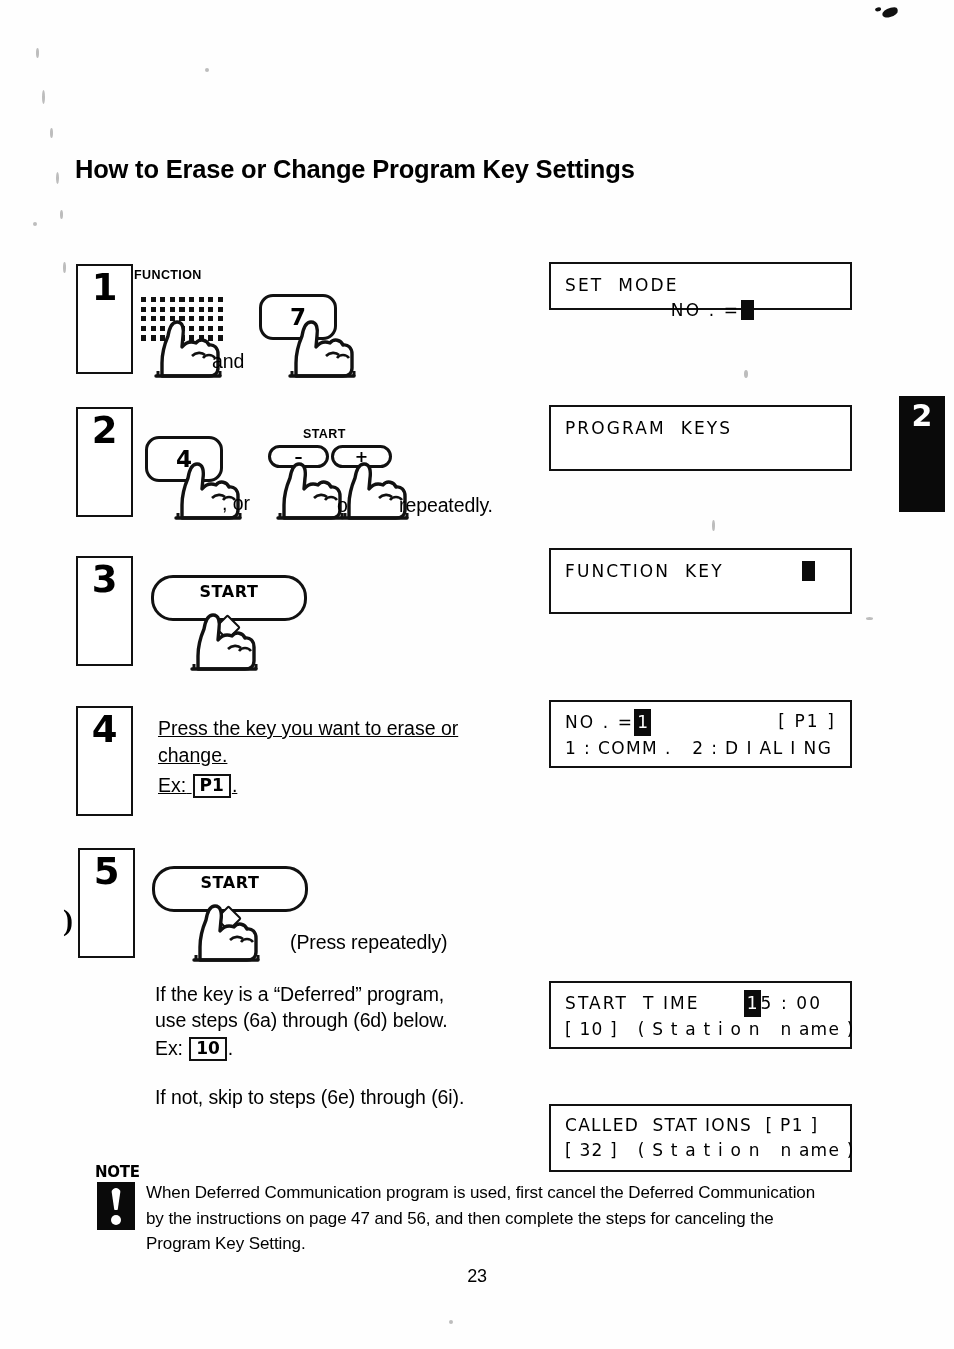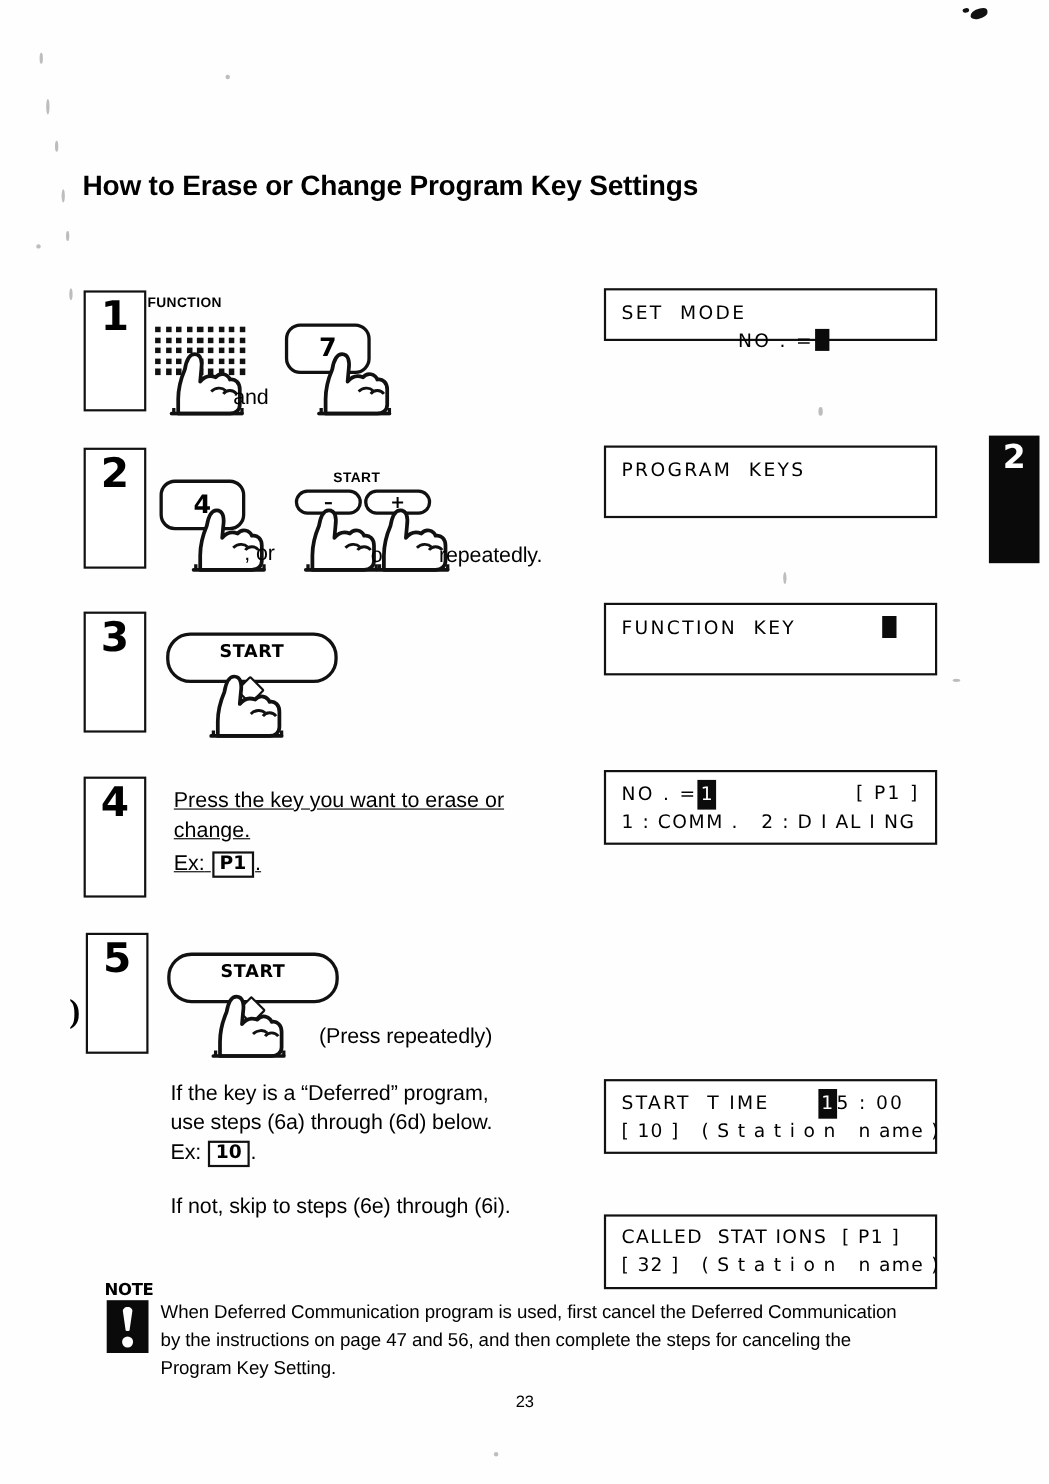--- a/index.html
+++ b/index.html
@@ -266,21 +266,21 @@
     font-size: 17px;
     line-height: 25.5px;
     letter-spacing: -0.1px;
   }
 
   .pagenum {
     position: absolute;
     left: 0; right: 0;
     top: 1266px;
     text-align: center;
-    font-size: 15px;
+    font-size: 18px;
     letter-spacing: -0.2px;
   }
 </style>
 </head>
 <body>
 
 <div id="page">
 
   <div class="blob-top"></div>
   <div class="speck" style="left:36px;  top:48px;  width:3px; height:10px;"></div>

